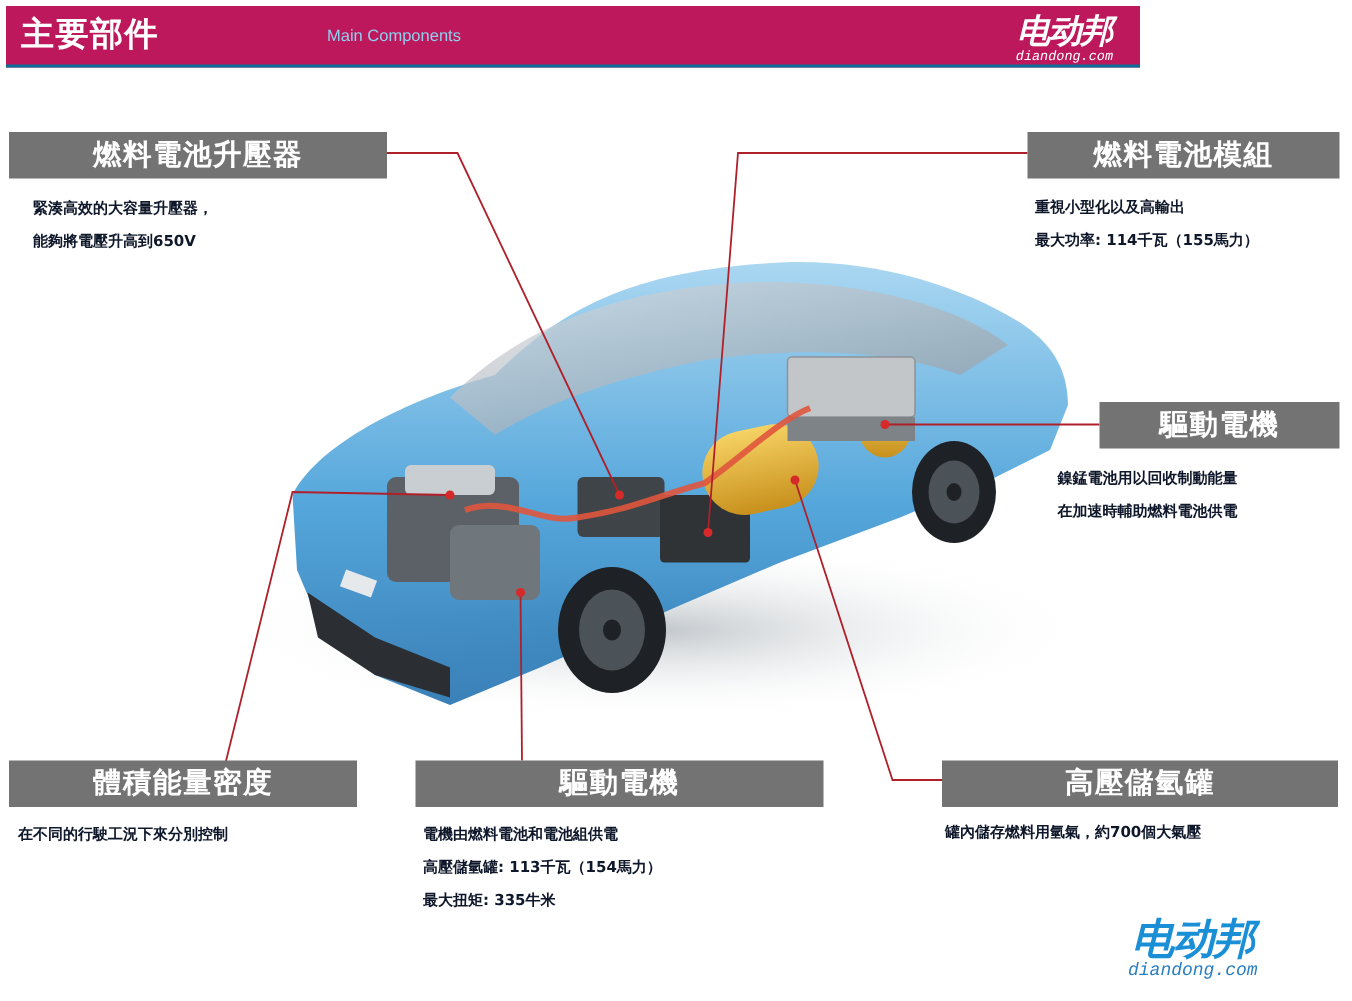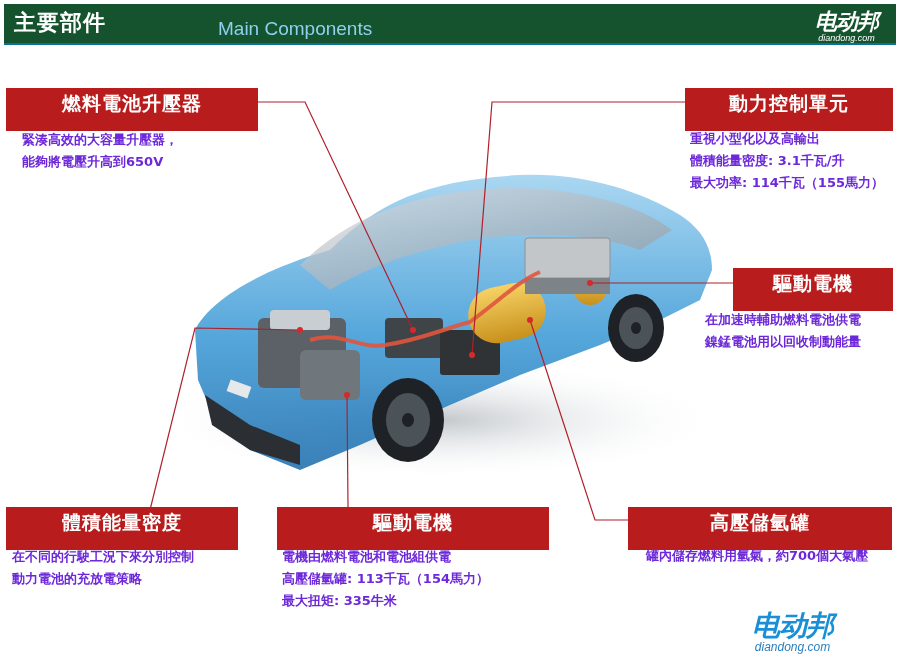--- a/index.html
+++ b/index.html
@@ -1,53 +1,53 @@
 <!DOCTYPE html>
 <html><head>
 <meta charset="utf-8">
 <style>
   * { box-sizing: border-box; margin: 0; padding: 0; }
   html, body { width: 901px; height: 667px; background: #ffffff; overflow: hidden; }
   body { position: relative; font-family: "DejaVu Sans", sans-serif; }
 
   .header {
-    position: absolute; left: 4px; top: 4px; width: 892px; height: 41px;
-    background: #14532d; border-bottom: 2px solid #0a6f99;
+    position: absolute; left: 4px; top: 4px; width: 756px; height: 41px;
+    background: #be185d; border-bottom: 2px solid #0a6f99;
   }
   .header-title {
     position: absolute; left: 10px; top: 4px; color: #ffffff;
     font-size: 22px; font-weight: bold; letter-spacing: 1px;
   }
   .header-subtitle {
     position: absolute; left: 214px; top: 14px; color: #8fd0ee;
-    font-family: "Liberation Sans", sans-serif; font-size: 19px;
+    font-family: "Liberation Sans", sans-serif; font-size: 11px;
   }
   .logo { position: absolute; }
   .logo-mark {
     display: block; font-family: "DejaVu Sans", sans-serif; font-weight: bold;
     font-style: italic; letter-spacing: -1px; line-height: 1;
   }
   .logo-url {
-    display: block; font-family: Liberation Sans, sans-serif; font-style: italic;
+    display: block; font-family: Liberation Mono, monospace; font-style: italic;
     line-height: 1;
   }
   .logo-top { right: 18px; top: 7px; text-align: center; }
   .logo-top .logo-mark { color: #ffffff; font-size: 22px; }
   .logo-top .logo-url { color: #ffffff; font-size: 9px; margin-top: 1px; }
   .logo-bottom { left: 752px; top: 612px; text-align: center; }
   .logo-bottom .logo-mark { color: #1a8fd6; font-size: 28px; }
   .logo-bottom .logo-url { color: #2a7fc0; font-size: 12px; margin-top: 1px; }
 
   .label-bar {
-    position: absolute; height: 43px; background: #b91c1c; color: #ffffff;
+    position: absolute; height: 31px; background: #737373; color: #ffffff;
     font-size: 19px; font-weight: bold; text-align: center; line-height: 31px;
     letter-spacing: 1px;
   }
   .desc {
-    position: absolute; color: #6d28d9; font-size: 13px; line-height: 22px;
+    position: absolute; color: #0f172a; font-size: 10px; line-height: 22px;
     font-weight: bold;
   }
   .desc div { white-space: nowrap; }
 
   svg.art { position: absolute; left: 0; top: 0; }
 </style>
 </head>
 <body>
 
 <div class="header">
@@ -140,47 +140,45 @@
       <circle cx="530" cy="320" r="3"></circle>
   </g>
 </svg>
 
 <div class="label-bar" style="left:6px; top:88px; width:252px;">燃料電池升壓器</div>
 <div class="desc" style="left:22px; top:129px;">
   <div>緊湊高效的大容量升壓器，</div>
   <div>能夠將電壓升高到650V</div>
 </div>
 
-<div class="label-bar" style="left:685px; top:88px; width:208px;">動力控制單元</div>
+<div class="label-bar" style="left:685px; top:88px; width:208px;">燃料電池模組</div>
 <div class="desc" style="left:690px; top:128px;">
   <div>重視小型化以及高輸出</div>
-  <div>體積能量密度: 3.1千瓦/升</div>
   <div>最大功率: 114千瓦（155馬力）</div>
 </div>
 
 <div class="label-bar" style="left:733px; top:268px; width:160px;">驅動電機</div>
 <div class="desc" style="left:705px; top:309px;">
+  <div>鎳錳電池用以回收制動能量</div>
   <div>在加速時輔助燃料電池供電</div>
-  <div>鎳錳電池用以回收制動能量</div>
 </div>
 
 <div class="label-bar" style="left:6px; top:507px; width:232px;">體積能量密度</div>
 <div class="desc" style="left:12px; top:546px;">
   <div>在不同的行駛工況下來分別控制</div>
-  <div>動力電池的充放電策略</div>
 </div>
 
 <div class="label-bar" style="left:277px; top:507px; width:272px;">驅動電機</div>
 <div class="desc" style="left:282px; top:546px;">
   <div>電機由燃料電池和電池組供電</div>
   <div>高壓儲氫罐: 113千瓦（154馬力）</div>
   <div>最大扭矩: 335牛米</div>
 </div>
 
 <div class="label-bar" style="left:628px; top:507px; width:264px;">高壓儲氫罐</div>
-<div class="desc" style="left:630px; top:545px;margin-left:16px;">
+<div class="desc" style="left:630px; top:545px;">
   <div>罐內儲存燃料用氫氣，約700個大氣壓</div>
 </div>
 
 <div class="logo logo-bottom">
   <span class="logo-mark">电动邦</span>
   <span class="logo-url">diandong.com</span>
 </div>
 
 </body></html>

